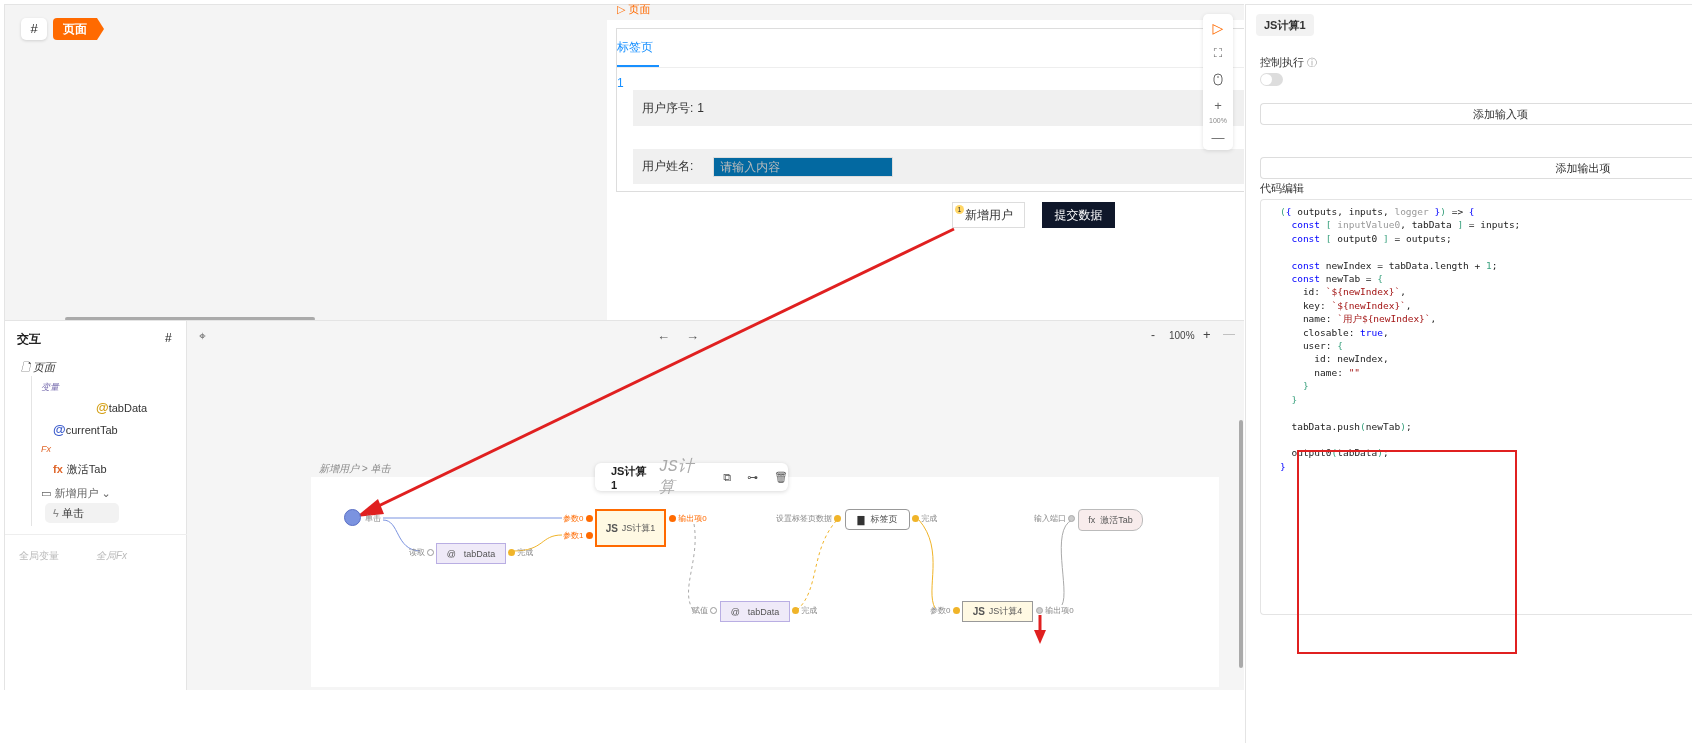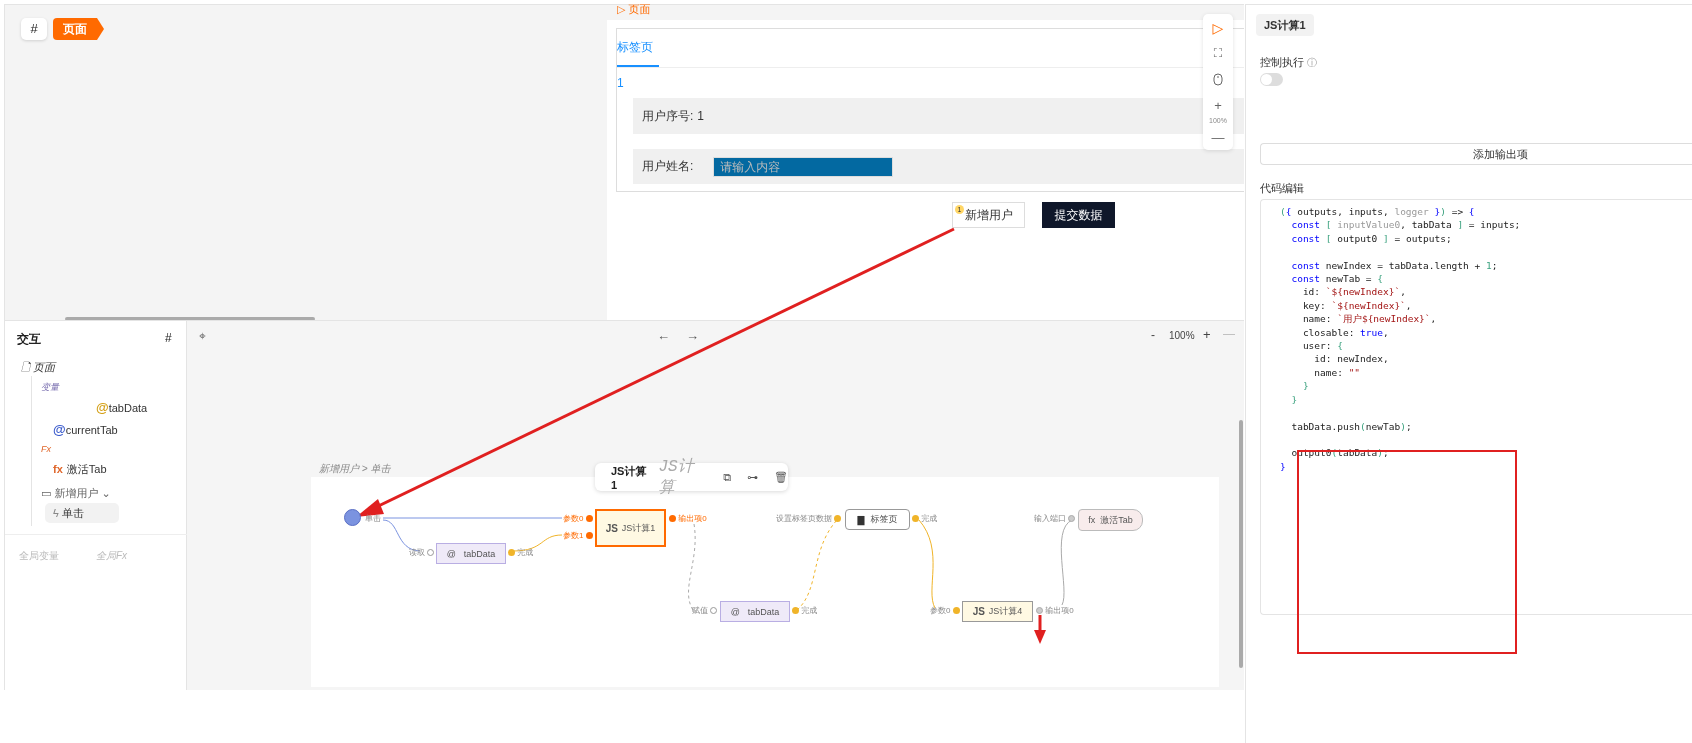--- a/index.html
+++ b/index.html
@@ -12,21 +12,21 @@
   .page-tag { position: absolute; left: 48px; top: 13px; height: 22px; background: #ff6a00; color: #fff; font-size: 12px; font-weight: bold; line-height: 22px; padding: 0 10px 0 10px; border-radius: 4px 0 0 4px; }
   .page-tag::after { content: ""; position: absolute; right: -7px; top: 0; border-left: 7px solid #ff6a00; border-top: 11px solid transparent; border-bottom: 11px solid transparent; }
   .h-scroll { position: absolute; left: 60px; top: 312px; width: 250px; height: 4px; background: #aaa; border-radius: 2px; }
 
   .preview-label { position: absolute; left: 617px; top: 2px; color: #ff6a00; font-size: 11px; }
   .preview { position: absolute; left: 607px; top: 20px; width: 637px; height: 300px; background: #fff; }
   .tabs-box { position: absolute; left: 616px; top: 28px; width: 628px; height: 164px; border: 1px solid #ddd; border-right: none; background: #fff; }
   .tab-1 { position: absolute; left: 0px; top: 0; width: 42px; height: 38px; line-height: 36px; color: #1890ff; font-size: 12px; border-bottom: 2px solid #1890ff; }
   .tab-line { position: absolute; left: 0; top: 38px; right: 0; height: 1px; background: #eee; }
   .form-row { position: absolute; left: 16px; right: 0; background: #f0f0f0; padding-left: 9px; font-size: 12px; color: #333; display: flex; align-items: center; }
-  .row-1 { top: 69px; height: 36px; }
+  .row-1 { top: 61px; height: 36px; }
   .row-2 { top: 120px; height: 35px; }
   .text-input { margin-left: 20px; width: 180px; height: 20px; border: 1px solid #ddd; background: #0369a1; padding-left: 6px; font-size: 12px; color: #bbb; line-height: 18px; }
   .new-user-btn { position: absolute; left: 952px; top: 202px; width: 73px; height: 26px; border: 1px solid #ddd; background: #fff; font-size: 12px; line-height: 24px; padding-left: 12px; color: #333; }
   .badge-1 { position: absolute; left: 2px; top: 2px; width: 9px; height: 9px; border-radius: 50%; background: #ffd666; font-size: 7px; line-height: 9px; text-align: center; color: #333; }
   .submit-btn { position: absolute; left: 1042px; top: 202px; width: 73px; height: 26px; background: #0f172a; color: #fff; font-size: 12px; text-align: center; line-height: 26px; border: none; }
 
   .vtoolbar { position: absolute; left: 1203px; top: 14px; width: 30px; height: 136px; background: #fff; border-radius: 5px; box-shadow: 0 1px 4px rgba(0,0,0,.12); }
   .vt-item { position: absolute; left: 0; width: 30px; text-align: center; color: #666; font-size: 12px; }
   .vt-play { top: 6px; color: #ff6a00; font-size: 14px; }
   .vt-full { top: 32px; }
@@ -96,21 +96,21 @@
   .annotation { position: absolute; left: 903px; top: 647px; width: 330px; font-size: 13px; font-weight: bold; color: #e02020; line-height: 16px; }
 
   
   .right-panel { position: absolute; left: 1245px; top: 4px; width: 447px; height: 739px; background: #fff; border-left: 1px solid #e4e4e4; border-top: 1px solid #e4e4e4; }
   .rp-title { position: absolute; left: 10px; top: 9px; height: 22px; padding: 0 8px; background: #f2f2f2; border-radius: 4px; font-size: 11px; font-weight: bold; line-height: 22px; color: #333; }
   .rp-ctrl-label { position: absolute; left: 14px; top: 50px; font-size: 11px; color: #333; }
   .rp-toggle { position: absolute; left: 14px; top: 68px; width: 23px; height: 13px; background: #ddd; border-radius: 7px; }
   .rp-toggle::after { content: ""; position: absolute; left: 1px; top: 1px; width: 11px; height: 11px; border-radius: 50%; background: #fff; }
   .rp-btn { position: absolute; left: 14px; width: 433px; height: 22px; border: 1px solid #ddd; border-right: none; border-radius: 4px 0 0 4px; font-size: 11px; color: #333; line-height: 20px; padding-left: 212px; background: #fff; }
   .rp-add-in { top: 98px; }
-  .rp-add-out { top: 138px; }
+  .rp-add-out { top: 152px; text-align: center; }
   .rp-code-label { position: absolute; left: 14px; top: 176px; font-size: 11px; color: #333; }
   .code-box { position: absolute; left: 14px; top: 194px; width: 433px; height: 416px; border: 1px solid #e4e4e4; border-right: none; border-radius: 4px 0 0 4px; background: #fff; }
   .code { position: absolute; left: 19px; top: 5px; font-family: "DejaVu Sans Mono", "Liberation Mono", monospace; font-size: 9.5px; line-height: 13.4px; white-space: pre; color: #222; }
   .kw { color: #0000ff; }
   .dim { color: #999; }
   .br { color: #3aa17e; }
   .str { color: #a31515; }
   .highlight-box { position: absolute; left: 36px; top: 250px; width: 220px; height: 204px; border: 2px solid #e02020; }
 </style>
 </head>
@@ -261,20 +261,21 @@
     </div>
   <div class="port p-grey" style="left:1036px;top:605px"><span class="dot d-grey"></span> <span>输出项0</span></div>
 
 
   <div class="v-scroll"></div>
 
   <div class="right-panel">
     <div class="rp-title">JS计算1</div>
     <div class="rp-ctrl-label"><span>控制执行</span> <span style="color:#999;font-size:10px">ⓘ</span></div>
     <div class="rp-toggle"></div>
+    <div class="rp-btn rp-add-in">添加输入项</div>
     <div class="rp-btn rp-add-out">添加输出项</div>
     <div class="rp-code-label">代码编辑</div>
     <div class="code-box">
       <div class="code"><span class="br">(</span><span class="kw">{</span> outputs, inputs, <span class="dim">logger</span> <span class="kw">}</span><span class="br">)</span> =&gt; <span class="kw">{</span>
   <span class="kw">const</span> <span class="br">[</span> <span class="dim">inputValue0</span>, tabData <span class="br">]</span> = inputs;
   <span class="kw">const</span> <span class="br">[</span> output0 <span class="br">]</span> = outputs;
 
   <span class="kw">const</span> newIndex = tabData.length + <span class="br">1</span>;
   <span class="kw">const</span> newTab = <span class="br">{</span>
     id: <span class="str">`${newIndex}`</span>,

